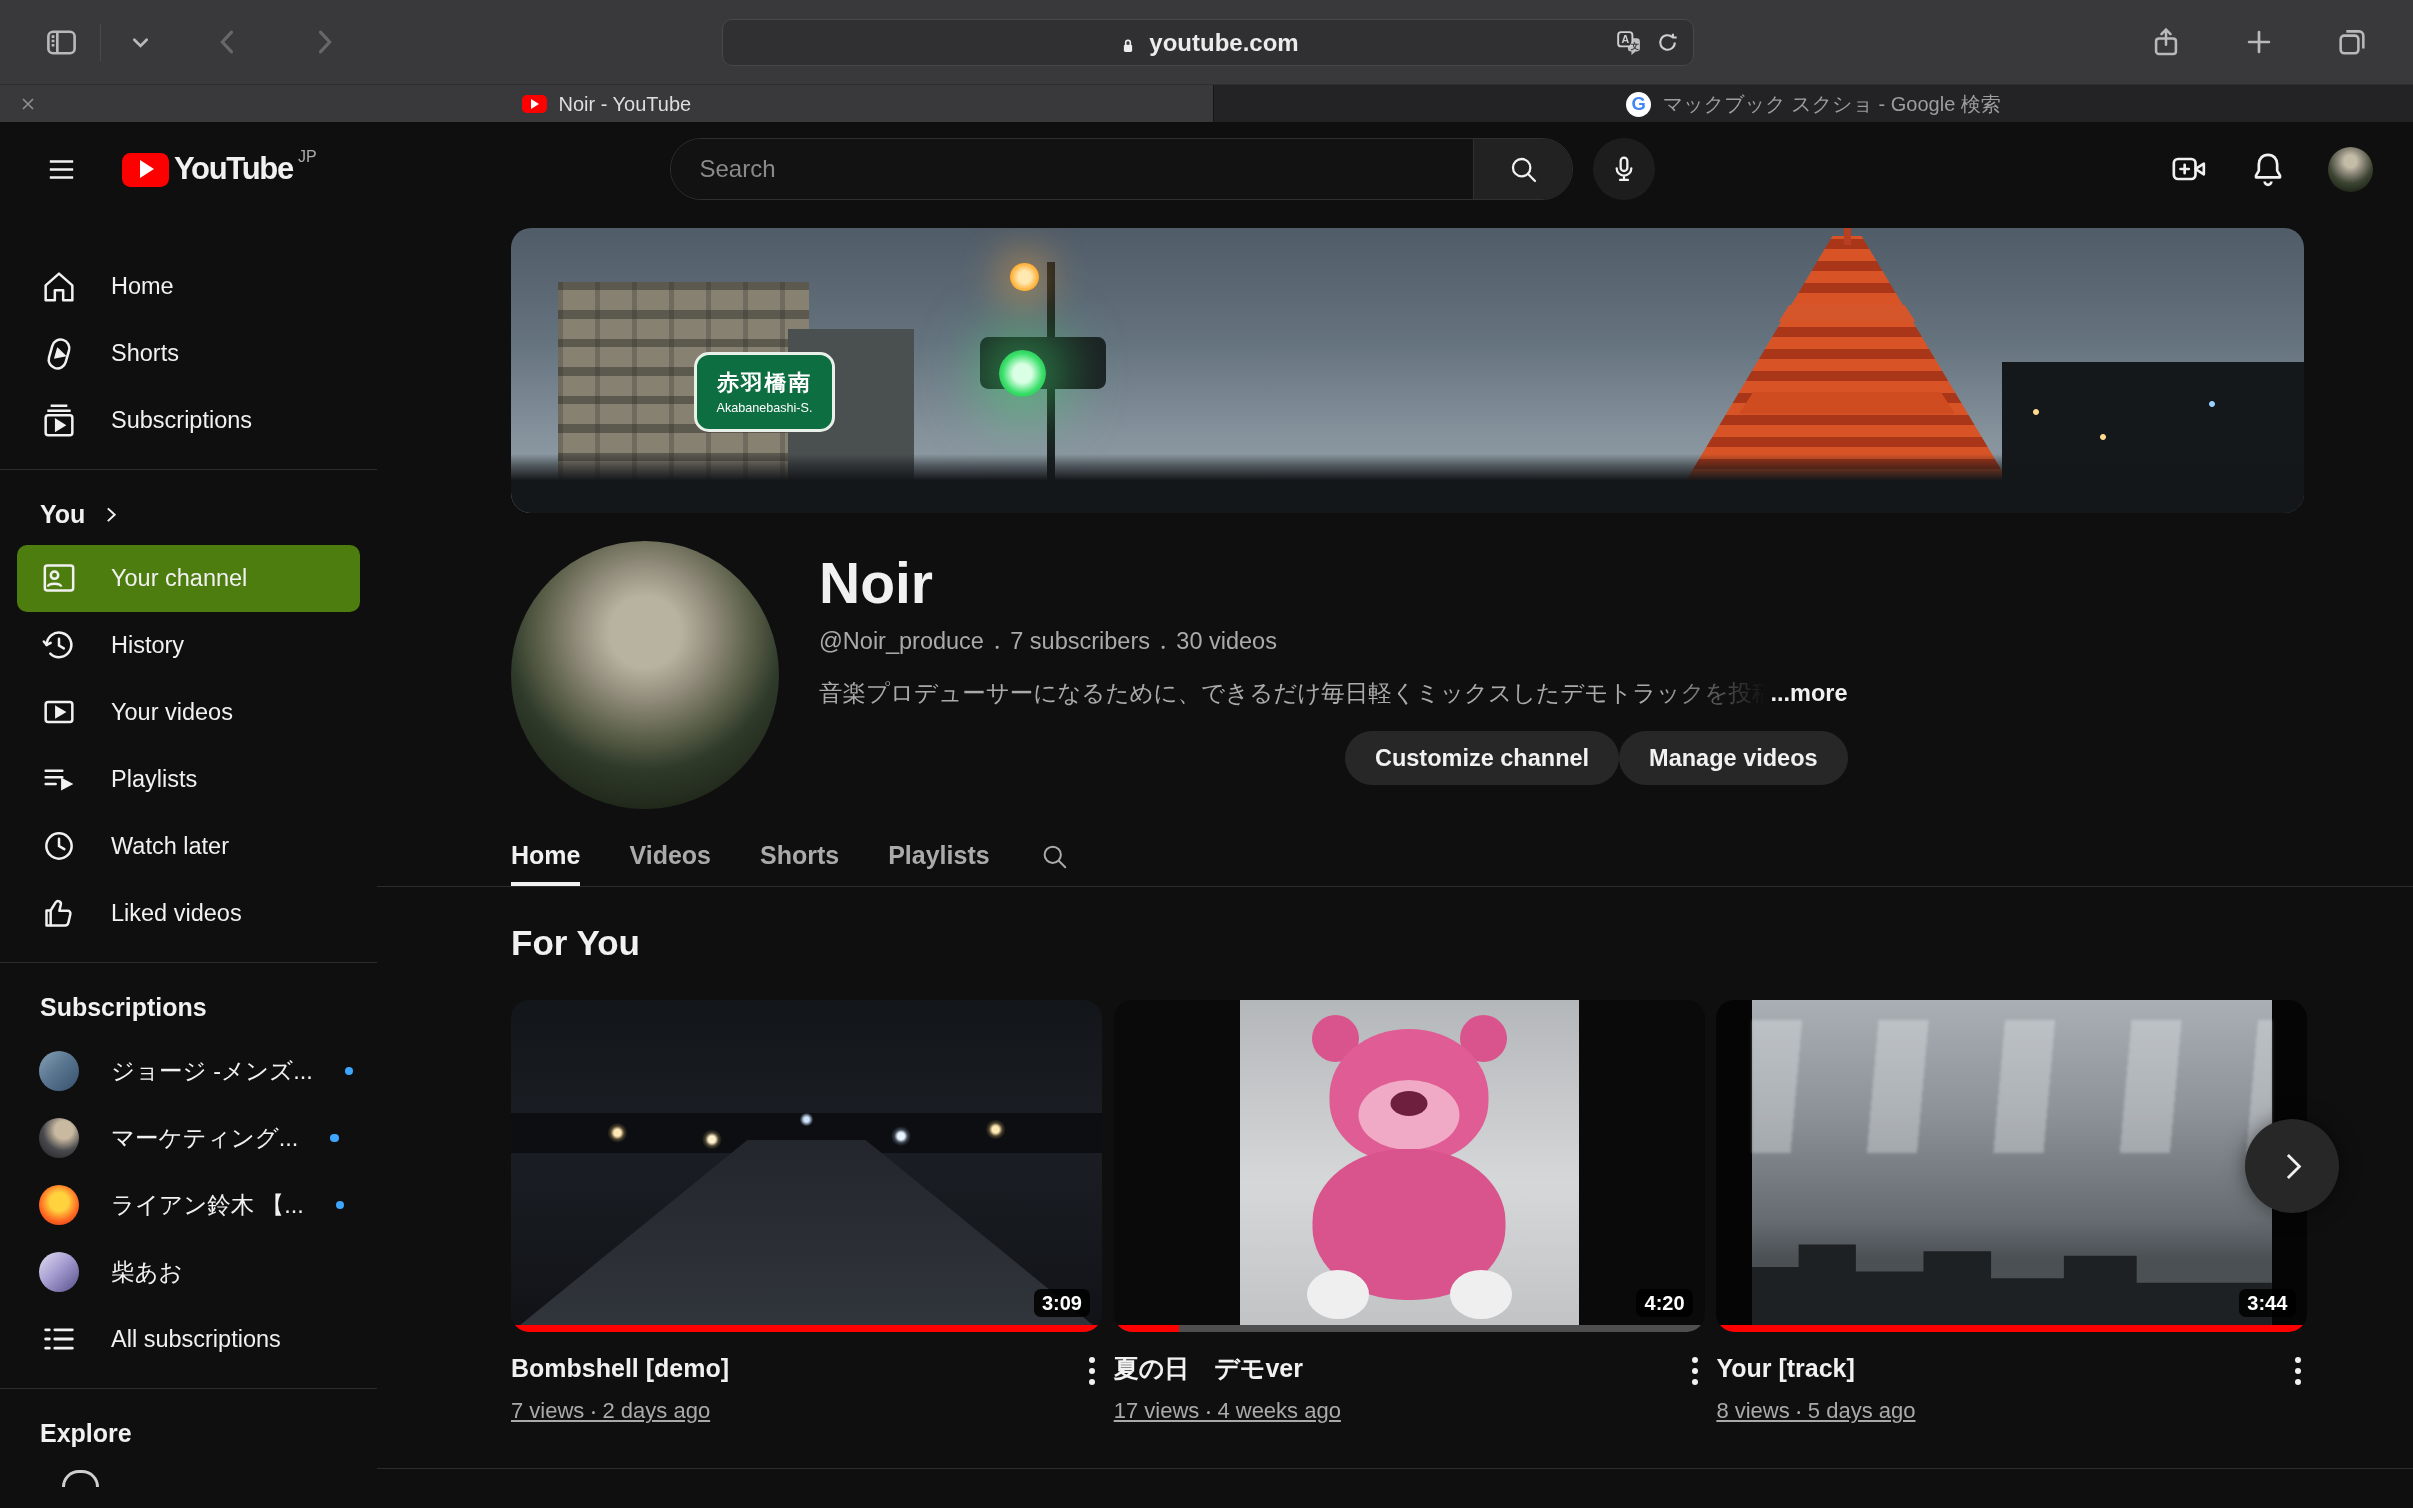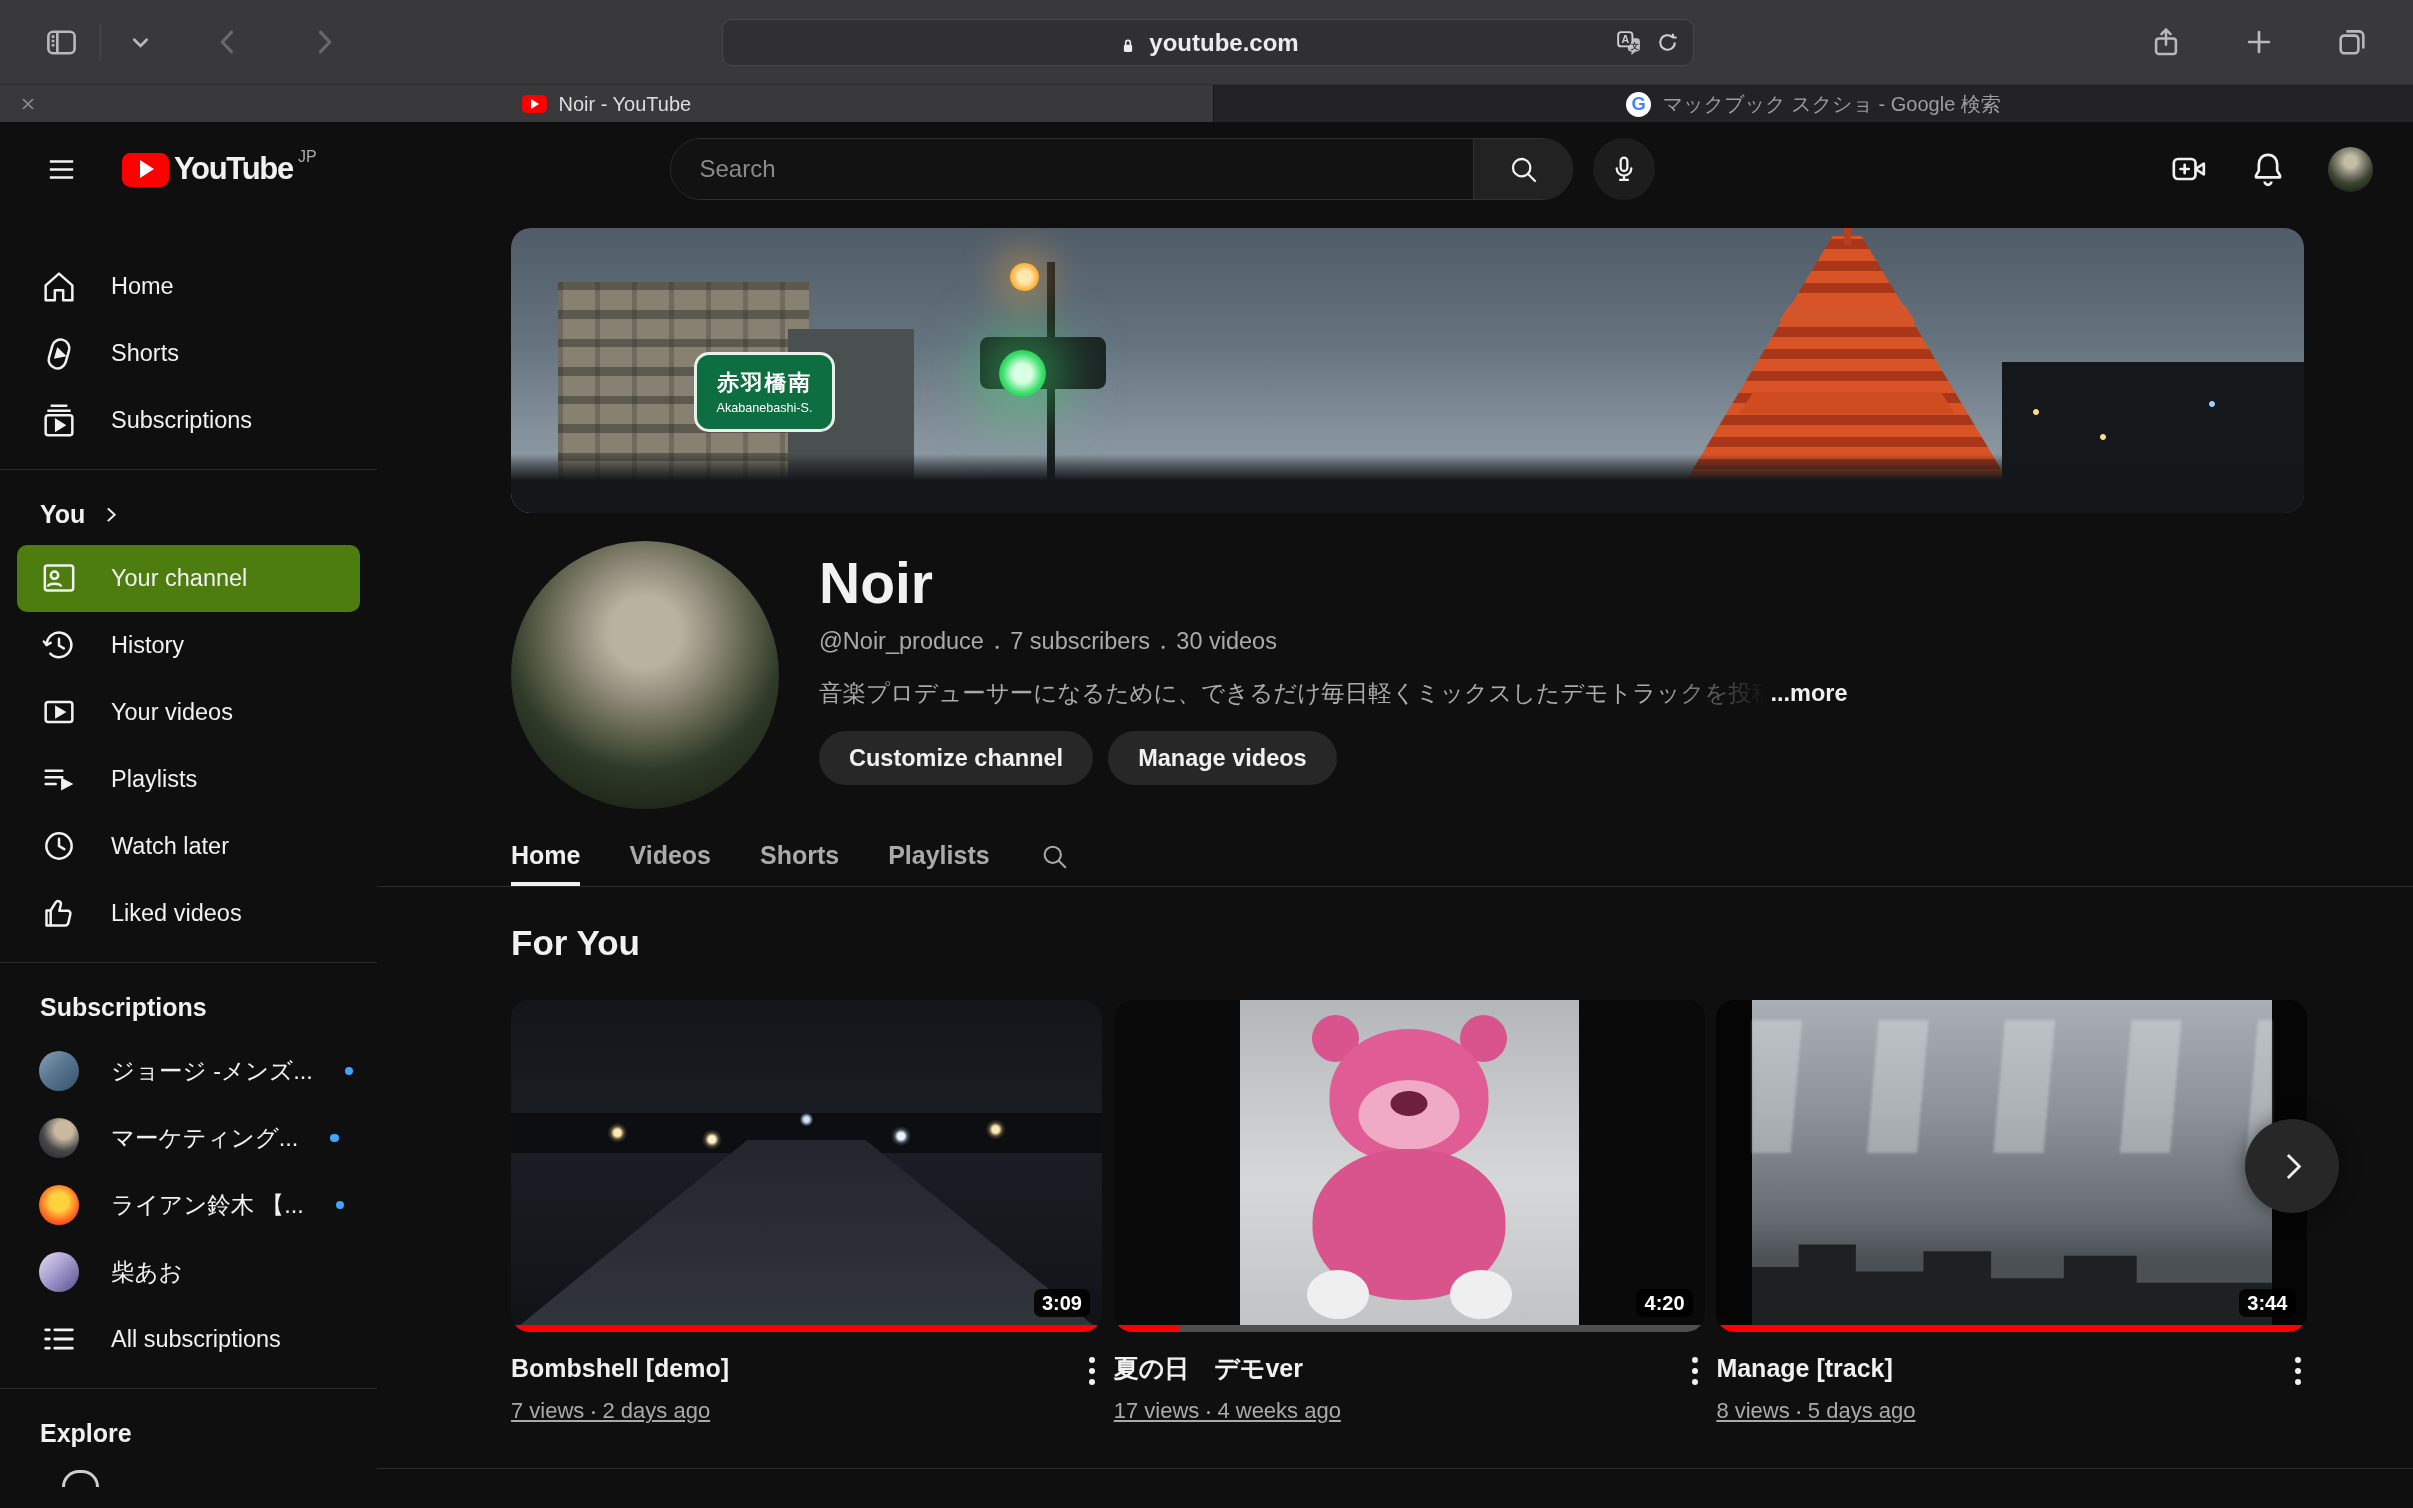--- a/index.html
+++ b/index.html
@@ -116,21 +116,21 @@
   .channel-info { display:flex; margin-top:28px; gap:40px; height:270px; }
   .channel-avatar { width:268px; height:268px; border-radius:50%; flex:none;
       background:radial-gradient(circle at 50% 34%, #b8b2a0 0 16%, #938d7d 30%, #5a5f48 48%, #2f3a2a 62%, #1d2417 84%); }
   .ch-col { padding-top:10px; }
   .ch-name { font-size:57px; font-weight:bold; line-height:64px; }
   .ch-meta { margin-top:13.4px; font-size:23.5px; color:#aaa; display:flex; gap:10px; }
   .ch-desc { margin-top:17px; font-size:23.5px; color:#aaa; display:flex; align-items:baseline; }
   .ch-desc .fade { -webkit-mask-image:linear-gradient(to right,#000 88%,transparent 99%);
                    mask-image:linear-gradient(to right,#000 88%,transparent 99%); }
   .ch-desc .more { color:#f1f1f1; font-weight:bold; margin-left:-5px; }
-  .ch-buttons { margin-top:22px; display:flex; gap:15px; }
+  .ch-buttons { margin-top:22px; display:flex; gap:0;justify-content:flex-end; }
   .pill-btn { height:54px; border-radius:27px; background:#272727; border:none; color:#f1f1f1;
               font-size:23.5px; font-weight:bold; padding:0 30px; font-family:inherit; }
 
   
   .channel-tabs { display:flex; align-items:center; gap:49px; margin-top:15px; height:60px; }
   .ctab { font-size:25px; font-weight:bold; color:#aaa; position:relative; height:100%; display:flex; align-items:center; }
   .ctab.active { color:#f1f1f1; }
   .ctab.active::after { content:""; position:absolute; left:0; right:0; bottom:0; height:3.4px; background:#f1f1f1; }
   .ctab-search { color:#aaa; display:flex; align-items:center; }
   .tabs-divider { height:0.8px; background:#2c2c2c; margin:0 -109px 0 -134px; }
@@ -624,21 +624,21 @@
               <div class="frame"></div>
               <div class="clouds"></div>
               <div class="bldgs"></div>
               <span class="duration">3:44</span>
               <div class="ptrack">
                 <div class="pfill" style="width: 100%;"></div>
               </div>
             </div>
             <div class="vinfo">
               <div>
-                <div class="vtitle">Manage [track]</div>
+                <div class="vtitle">Your [track]</div>
                 <div class="vmeta">8 views ‧ 5 days ago</div>
               </div>
               <span class="kebab">
                   <i></i>
                   <i></i>
                   <i></i>
                 </span>
             </div>
           </div>
 

